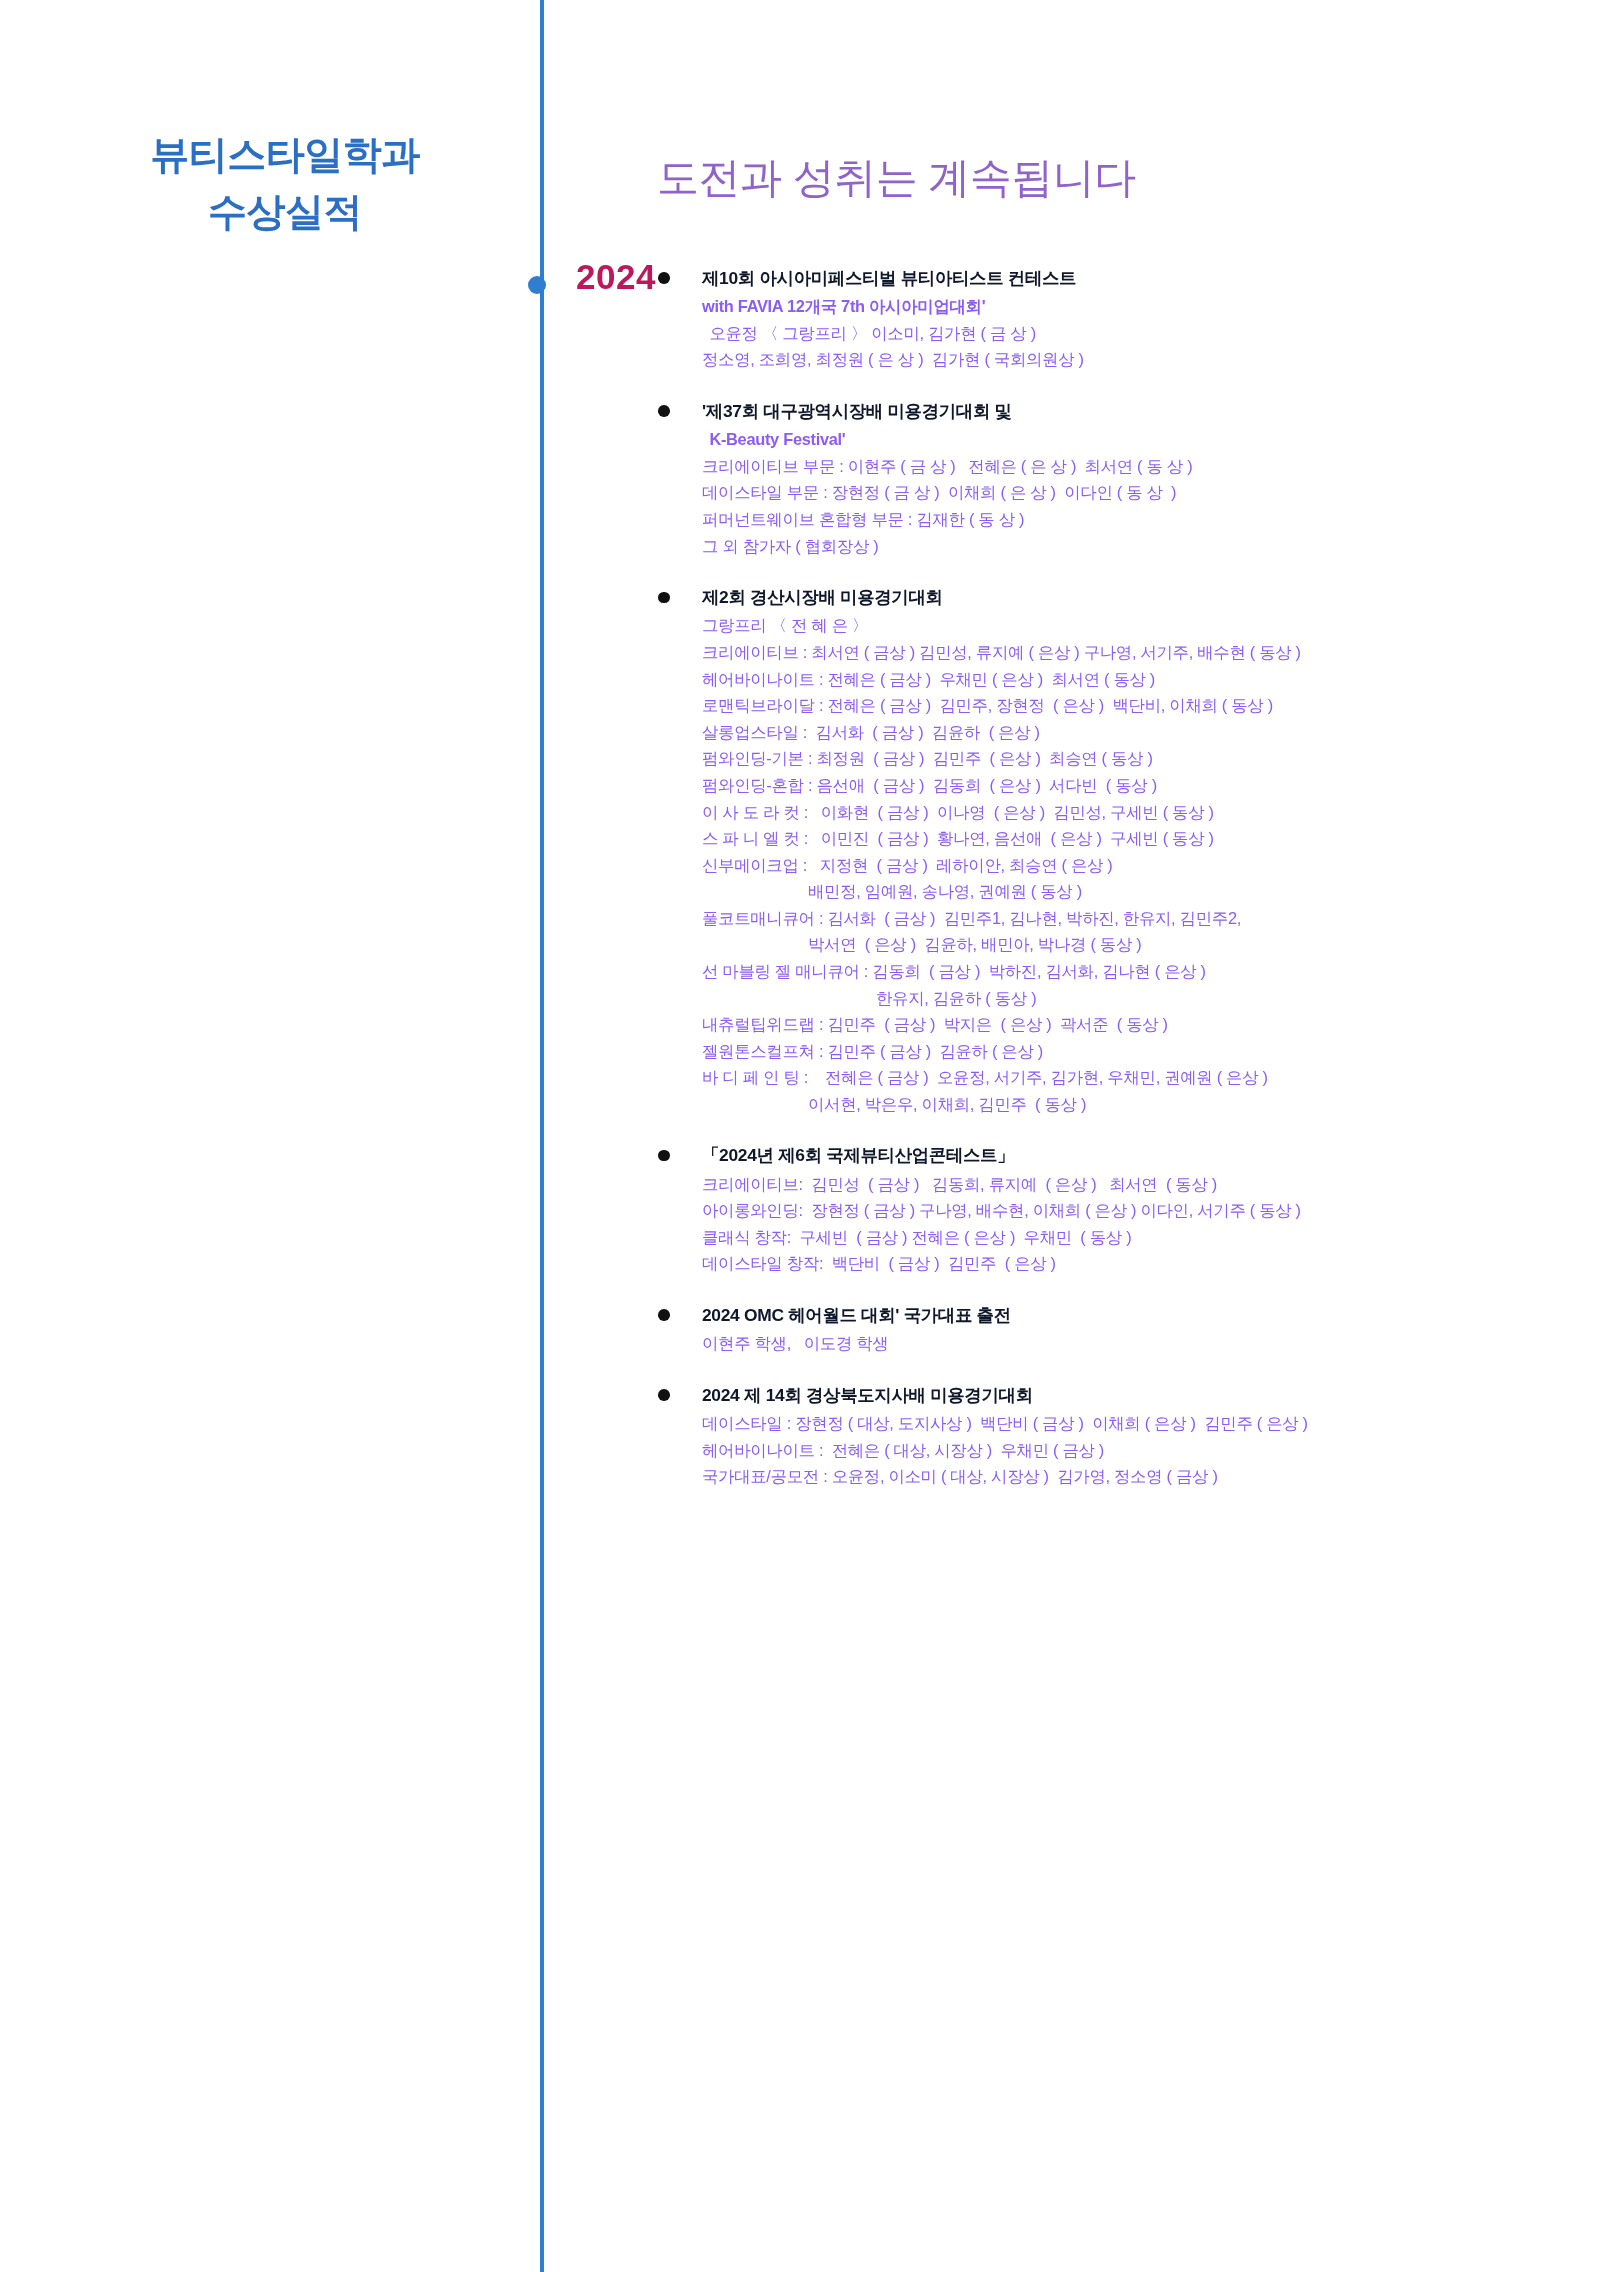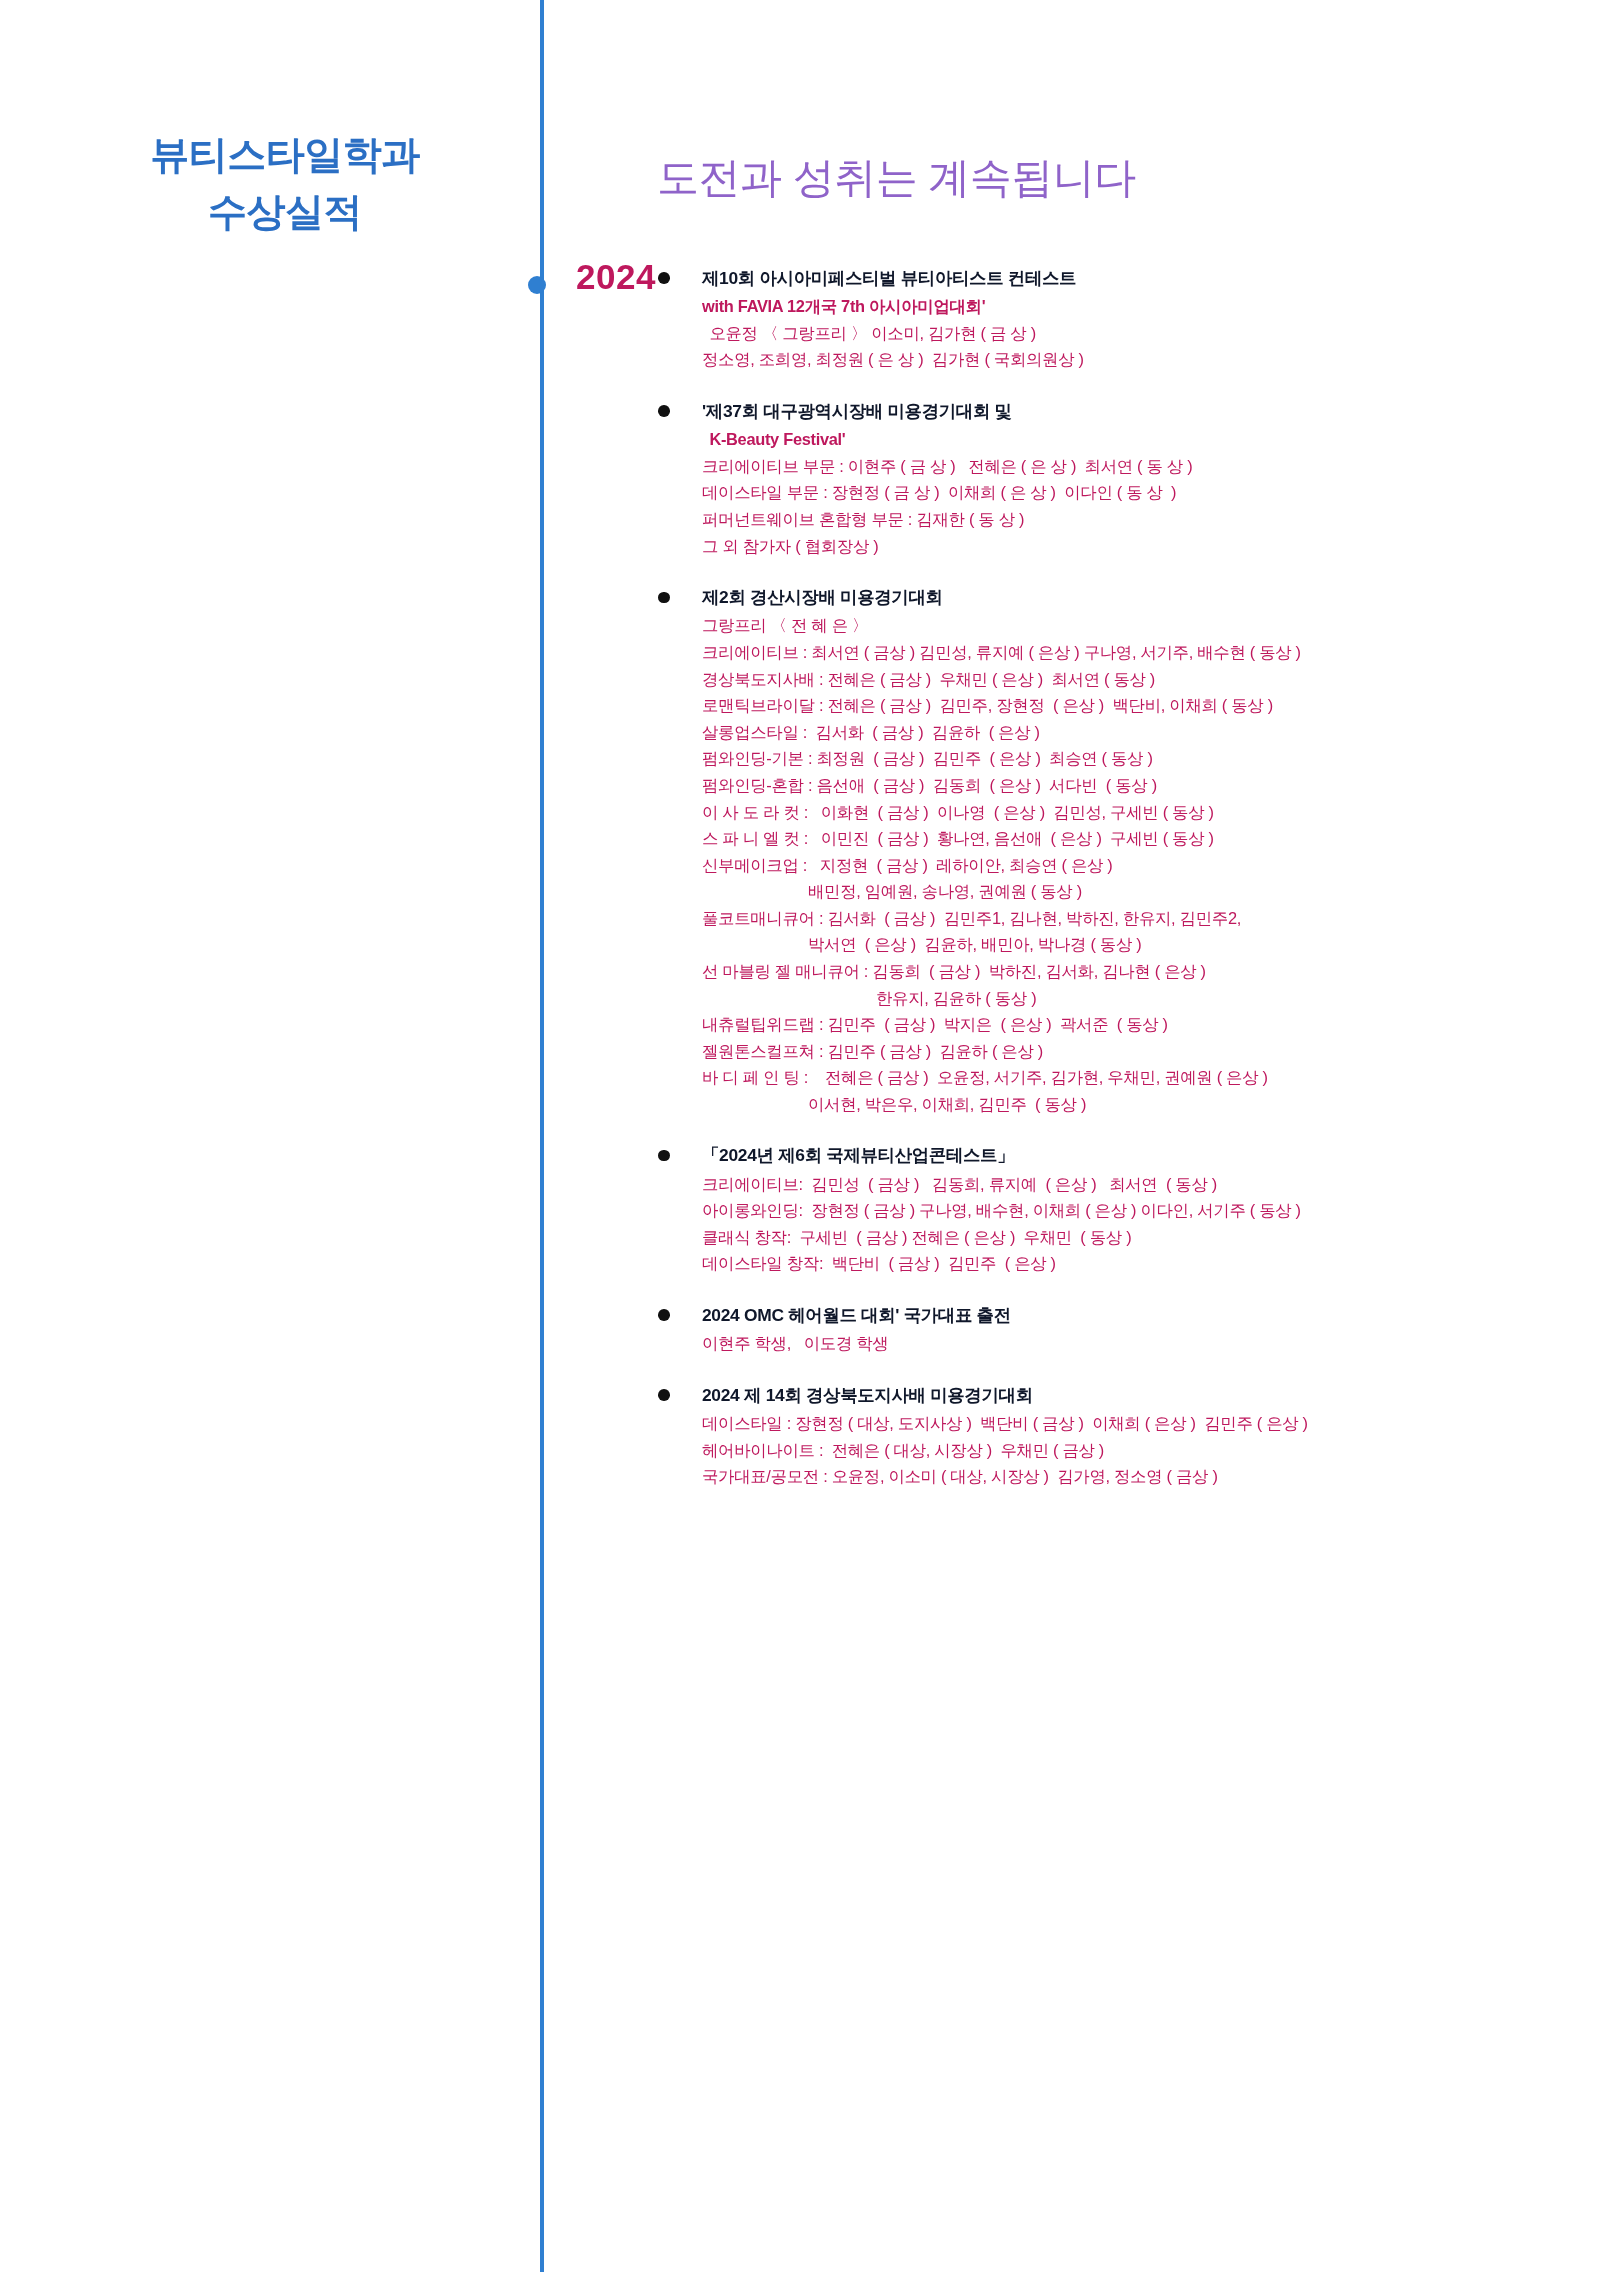--- a/index.html
+++ b/index.html
@@ -95,21 +95,21 @@
   .entry-title {
     font-size: 17.4px;
     font-weight: bold;
     color: #0f172a;
     line-height: 1.62;
     letter-spacing: -0.3px;
     margin-bottom: 1.1px;
   }
   .line {
     font-size: 16.4px;
-    color: #be185d;
+    color: #8b5cf6;
     line-height: 1.62;
     letter-spacing: -0.3px;
     white-space: pre;
   }
   .line.indent1 { padding-left: 7.4px; }
   .line.indent2 { padding-left: 106px; }
   .line.indent3 { padding-left: 174px; }
 </style>
 </head>
 <body>
@@ -143,21 +143,21 @@
         <div class="line">크리에이티브 부문 : 이현주 ( 금 상 )   전혜은 ( 은 상 )  최서연 ( 동 상 )</div>
         <div class="line">데이스타일 부문 : 장현정 ( 금 상 )  이채희 ( 은 상 )  이다인 ( 동 상  )</div>
         <div class="line">퍼머넌트웨이브 혼합형 부문 : 김재한 ( 동 상 )</div>
         <div class="line">그 외 참가자 ( 협회장상 )</div>
       </div>
       <div class="entry">
         <span class="bullet"></span>
         <div class="entry-title">제2회 경산시장배 미용경기대회</div>
         <div class="line">그랑프리 〈 전 혜 은 〉</div>
         <div class="line">크리에이티브 : 최서연 ( 금상 ) 김민성, 류지예 ( 은상 ) 구나영, 서기주, 배수현 ( 동상 )</div>
-        <div class="line">경상북도지사배 : 전혜은 ( 금상 )  우채민 ( 은상 )  최서연 ( 동상 )</div>
+        <div class="line">헤어바이나이트 : 전혜은 ( 금상 )  우채민 ( 은상 )  최서연 ( 동상 )</div>
         <div class="line">로맨틱브라이달 : 전혜은 ( 금상 )  김민주, 장현정  ( 은상 )  백단비, 이채희 ( 동상 )</div>
         <div class="line">살롱업스타일 :  김서화  ( 금상 )  김윤하  ( 은상 )</div>
         <div class="line">펌와인딩-기본 : 최정원  ( 금상 )  김민주  ( 은상 )  최승연 ( 동상 )</div>
         <div class="line">펌와인딩-혼합 : 음선애  ( 금상 )  김동희  ( 은상 )  서다빈  ( 동상 )</div>
         <div class="line">이 사 도 라 컷 :   이화현  ( 금상 )  이나영  ( 은상 )  김민성, 구세빈 ( 동상 )</div>
         <div class="line">스 파 니 엘 컷 :   이민진  ( 금상 )  황나연, 음선애  ( 은상 )  구세빈 ( 동상 )</div>
         <div class="line">신부메이크업 :   지정현  ( 금상 )  레하이안, 최승연 ( 은상 )</div>
         <div class="line indent2">배민정, 임예원, 송나영, 권예원 ( 동상 )</div>
         <div class="line">풀코트매니큐어 : 김서화  ( 금상 )  김민주1, 김나현, 박하진, 한유지, 김민주2,</div>
         <div class="line indent2">박서연  ( 은상 )  김윤하, 배민아, 박나경 ( 동상 )</div>

